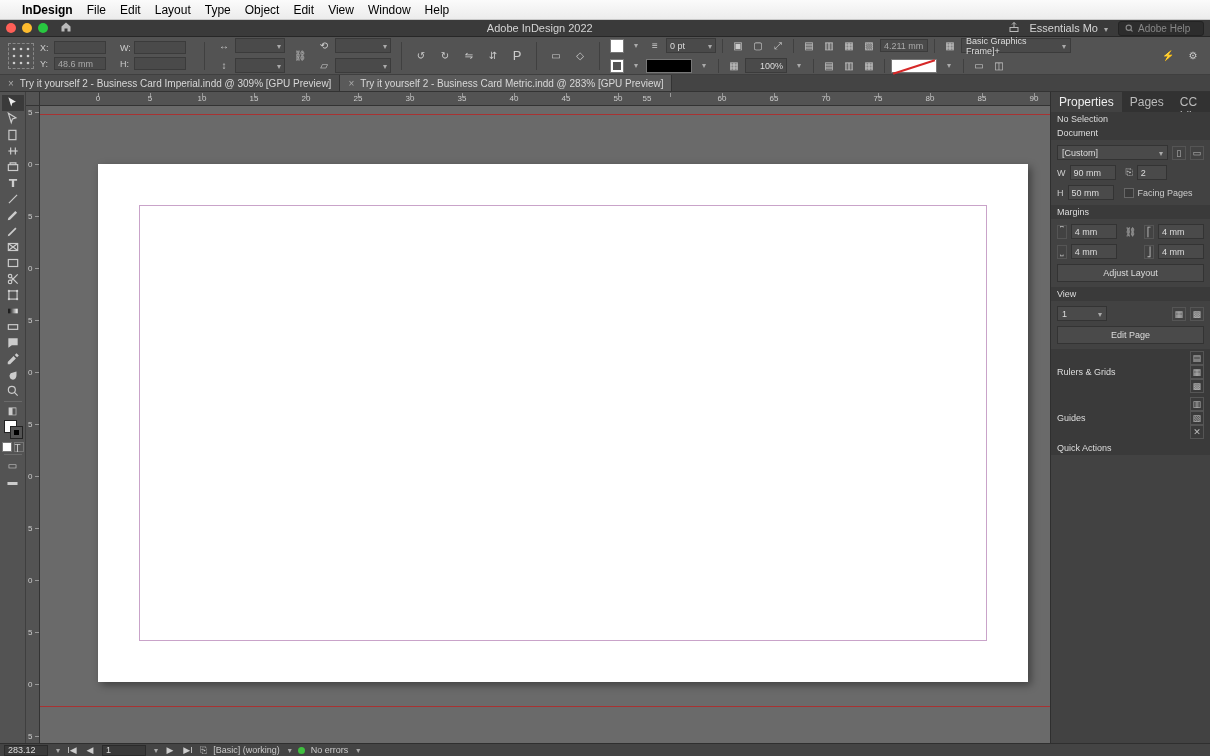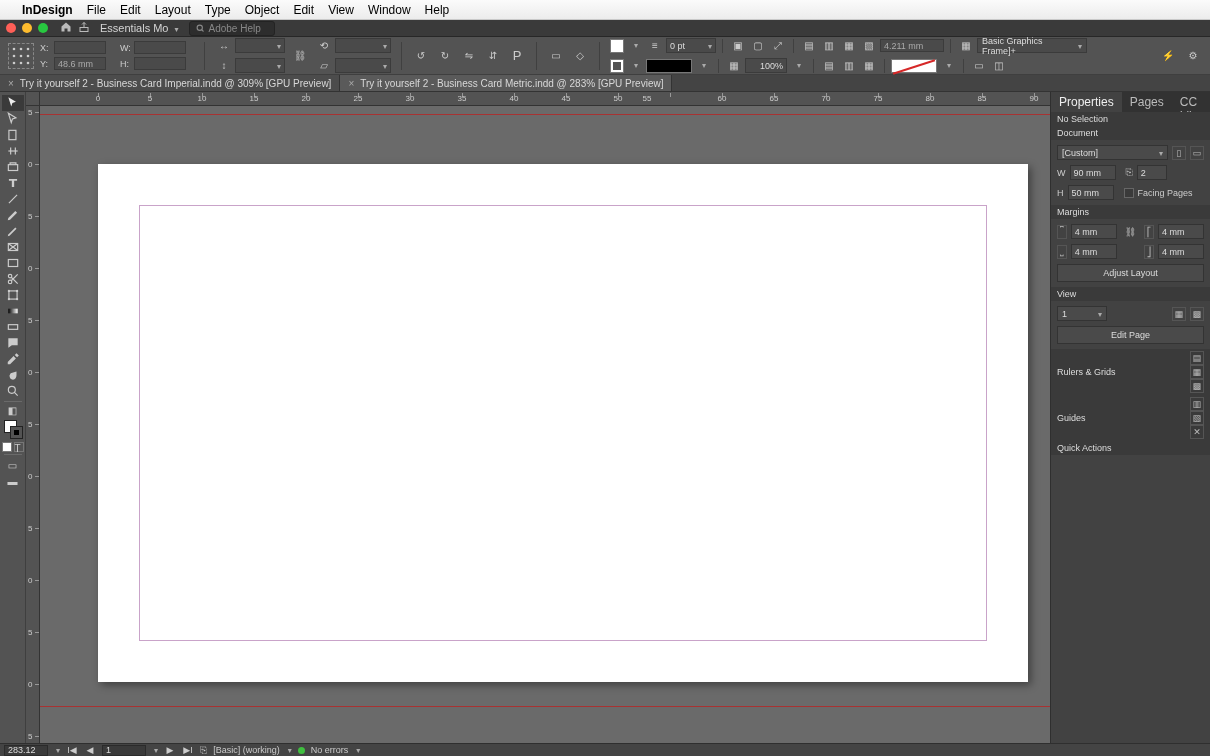--- a/index.html
+++ b/index.html
@@ -114,20 +114,21 @@
   <div class="traffic">
     <span class="t-red"></span>
     <span class="t-yel"></span>
     <span class="t-grn"></span>
   </div>
   <span class="home-ic">
     <svg width="12" height="12" viewBox="0 0 24 24" fill="#bbb">
         <path d="M3 11l9-8 9 8v10h-6v-6H9v6H3z"></path>
       </svg>
   </span>
+  <div class="mac-title">Adobe InDesign 2022</div>
   <div class="right-area">
     <span style="color:#bbb;">
       <svg width="12" height="12" viewBox="0 0 24 24" fill="none" stroke="#bbb" stroke-width="2">
           <path d="M12 3v10M8 7l4-4 4 4"></path>
           <rect x="4" y="13" width="16" height="8"></rect>
         </svg>
     </span>
     <span class="ws-drop">
         <span>Essentials Mo</span>
         <span class="chev"></span>
@@ -226,21 +227,21 @@
           </div>
         <div class="sep" style="height:14px;"></div>
         <span class="ico-btn">▣</span>
         <span class="ico-btn">▢</span>
         <span class="ico-btn">⤢</span>
         <div class="sep" style="height:14px;"></div>
         <span class="ico-btn">▤</span>
         <span class="ico-btn">▥</span>
         <span class="ico-btn">▦</span>
         <span class="ico-btn">▧</span>
-        <input class="num-in" style="width: 64px;" value="4.211 mm">
+        <input class="num-in" style="width: 48px;" value="4.211 mm">
         <div class="sep" style="height:14px;"></div>
         <span class="ico-btn">▦</span>
         <div class="style-drop">
             <span>Basic Graphics Frame]+</span>
             <span class="chev"></span>
           </div>
       </div>
       <div style="display:flex;gap:2px;align-items:center;">
         <span class="ico-btn" style="border:1px solid #777;width:14px;height:14px;background:#535353;box-shadow:inset 0 0 0 2px #fff;"></span>
         <span class="chev ico-btn"></span>

